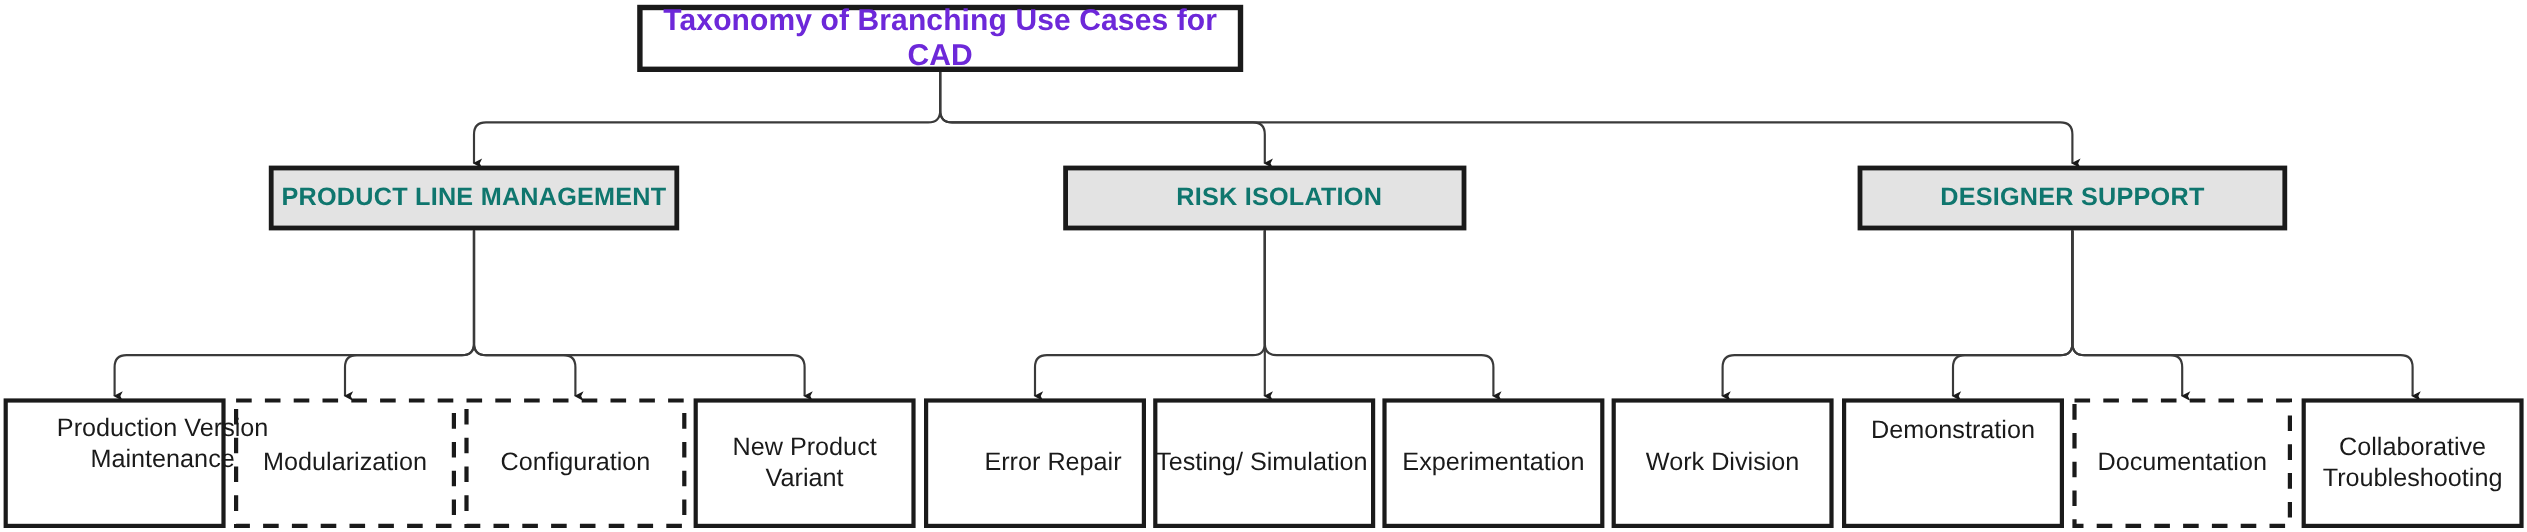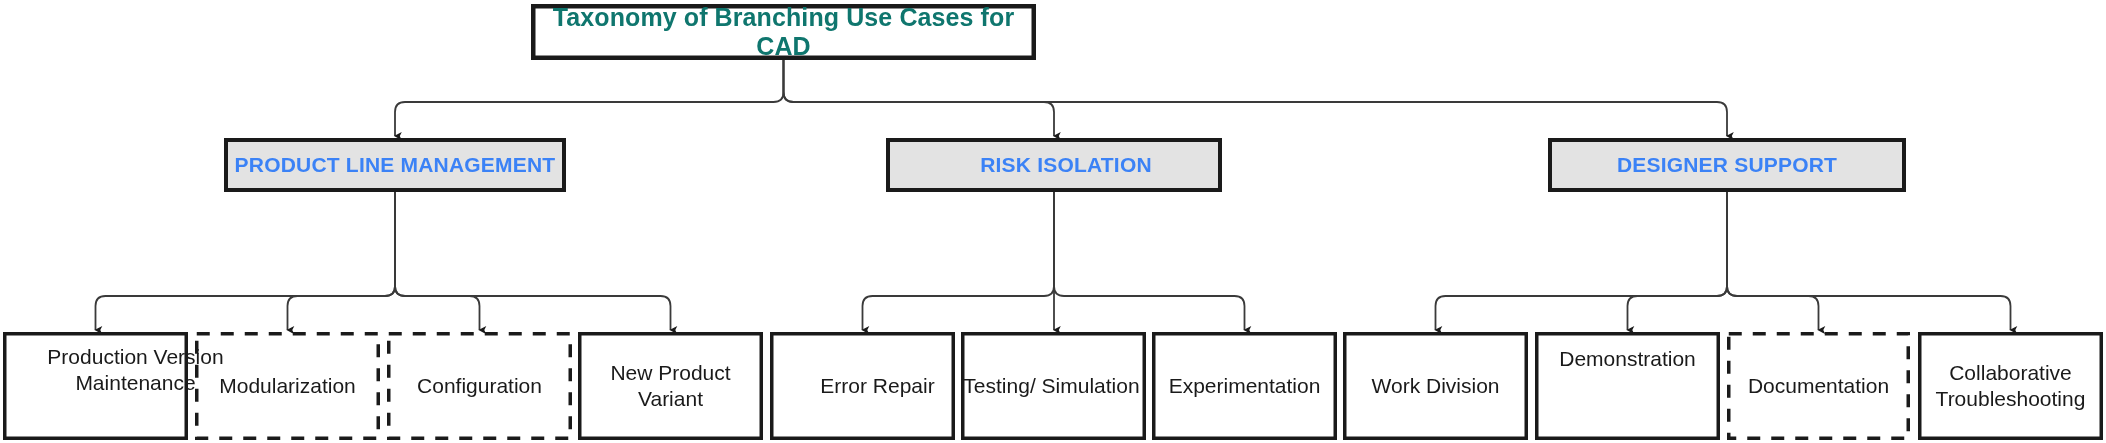--- a/index.html
+++ b/index.html
@@ -2,22 +2,22 @@
 <html><head>
 <meta charset="utf-8">
 <style>
   html,body{margin:0;padding:0;background:#ffffff;}
   body{width:2106px;height:443px;overflow:hidden;
        font-family:"Liberation Sans","DejaVu Sans",sans-serif;}
   #stage{position:relative;width:2106px;height:443px;}
   svg{position:absolute;top:0;left:0;width:2106px;height:443px;}
   .node-label{position:absolute;display:flex;align-items:center;justify-content:center;
               text-align:center;box-sizing:border-box;pointer-events:none;}
-  .lvl1-label{font-size:25px;font-weight:bold;color:#0f766e;letter-spacing:.1px;}
-  .lvl2-label{font-size:21px;font-weight:bold;color:#3b82f6;letter-spacing:.2px;}
+  .lvl1-label{font-size:25px;font-weight:bold;color:#6d28d9;letter-spacing:.1px;}
+  .lvl2-label{font-size:21px;font-weight:bold;color:#0f766e;letter-spacing:.2px;}
   .lvl3-label{font-size:21px;font-weight:normal;color:#1a1a1a;line-height:1.22;}
 </style>
 </head>
 <body>
 
 <div id="stage">
   <svg id="canvas" viewBox="0 0 2106 443" xmlns="http://www.w3.org/2000/svg">
     <defs>
       <marker id="arrowhead" markerWidth="9" markerHeight="9" refX="4.2" refY="7.4" orient="auto" markerUnits="userSpaceOnUse">
         <path d="M0.2,0.6 L4.3,8.4 L8.4,0.6 L4.3,2.6 Z" fill="#1a1a1a"></path>

